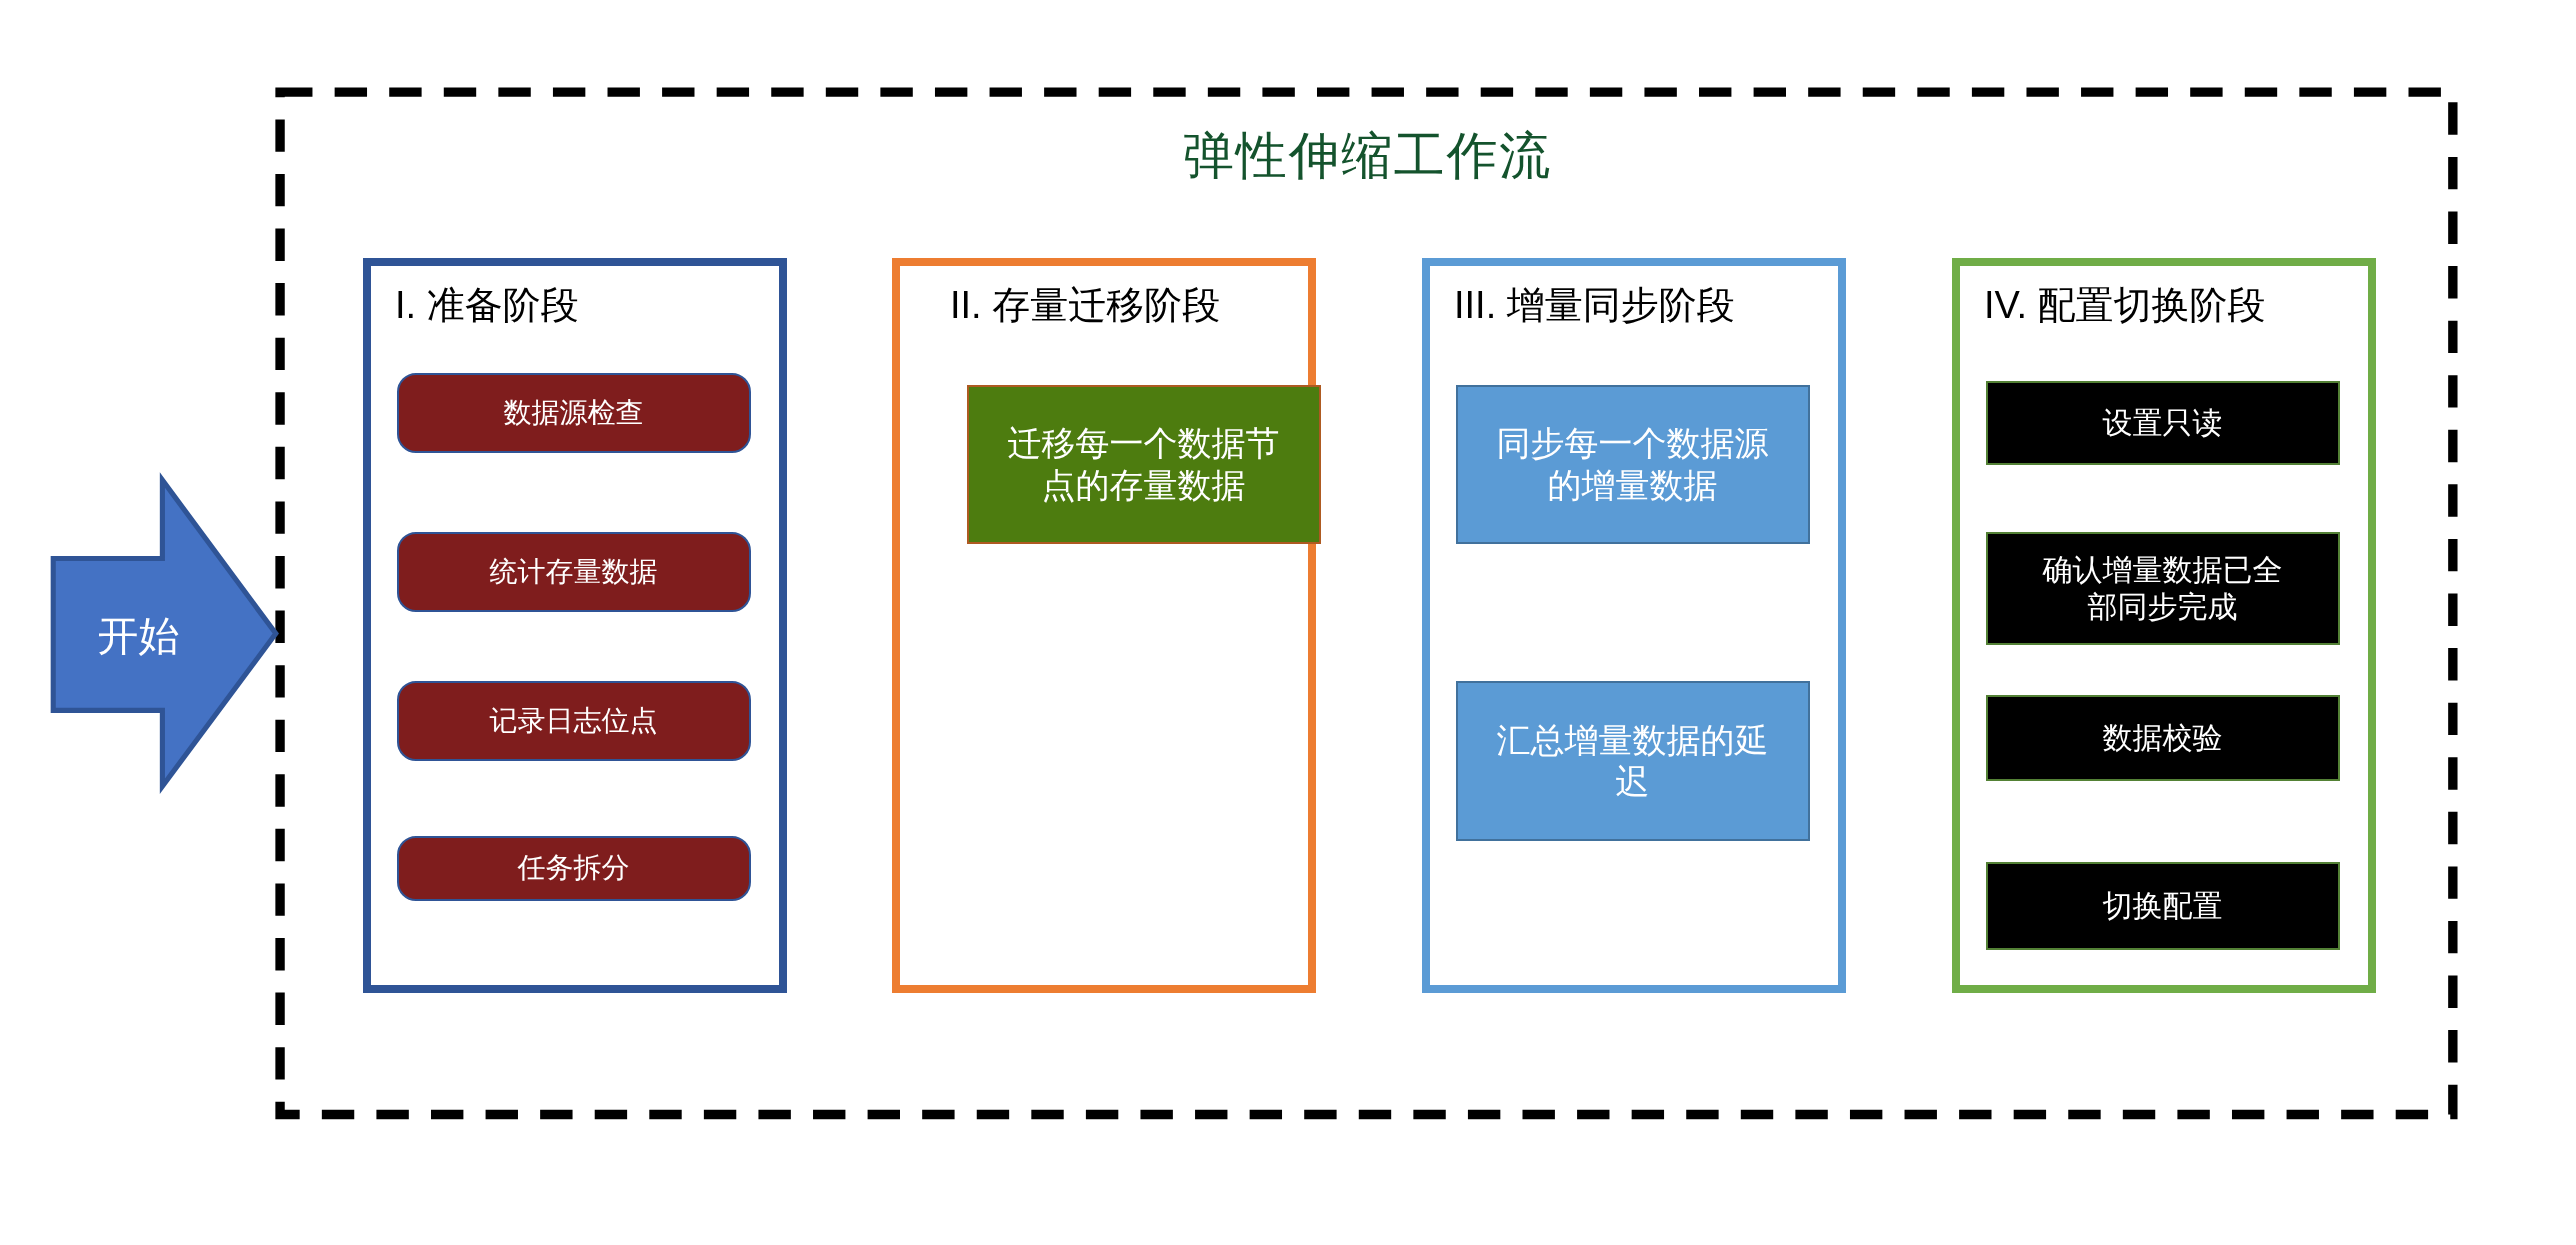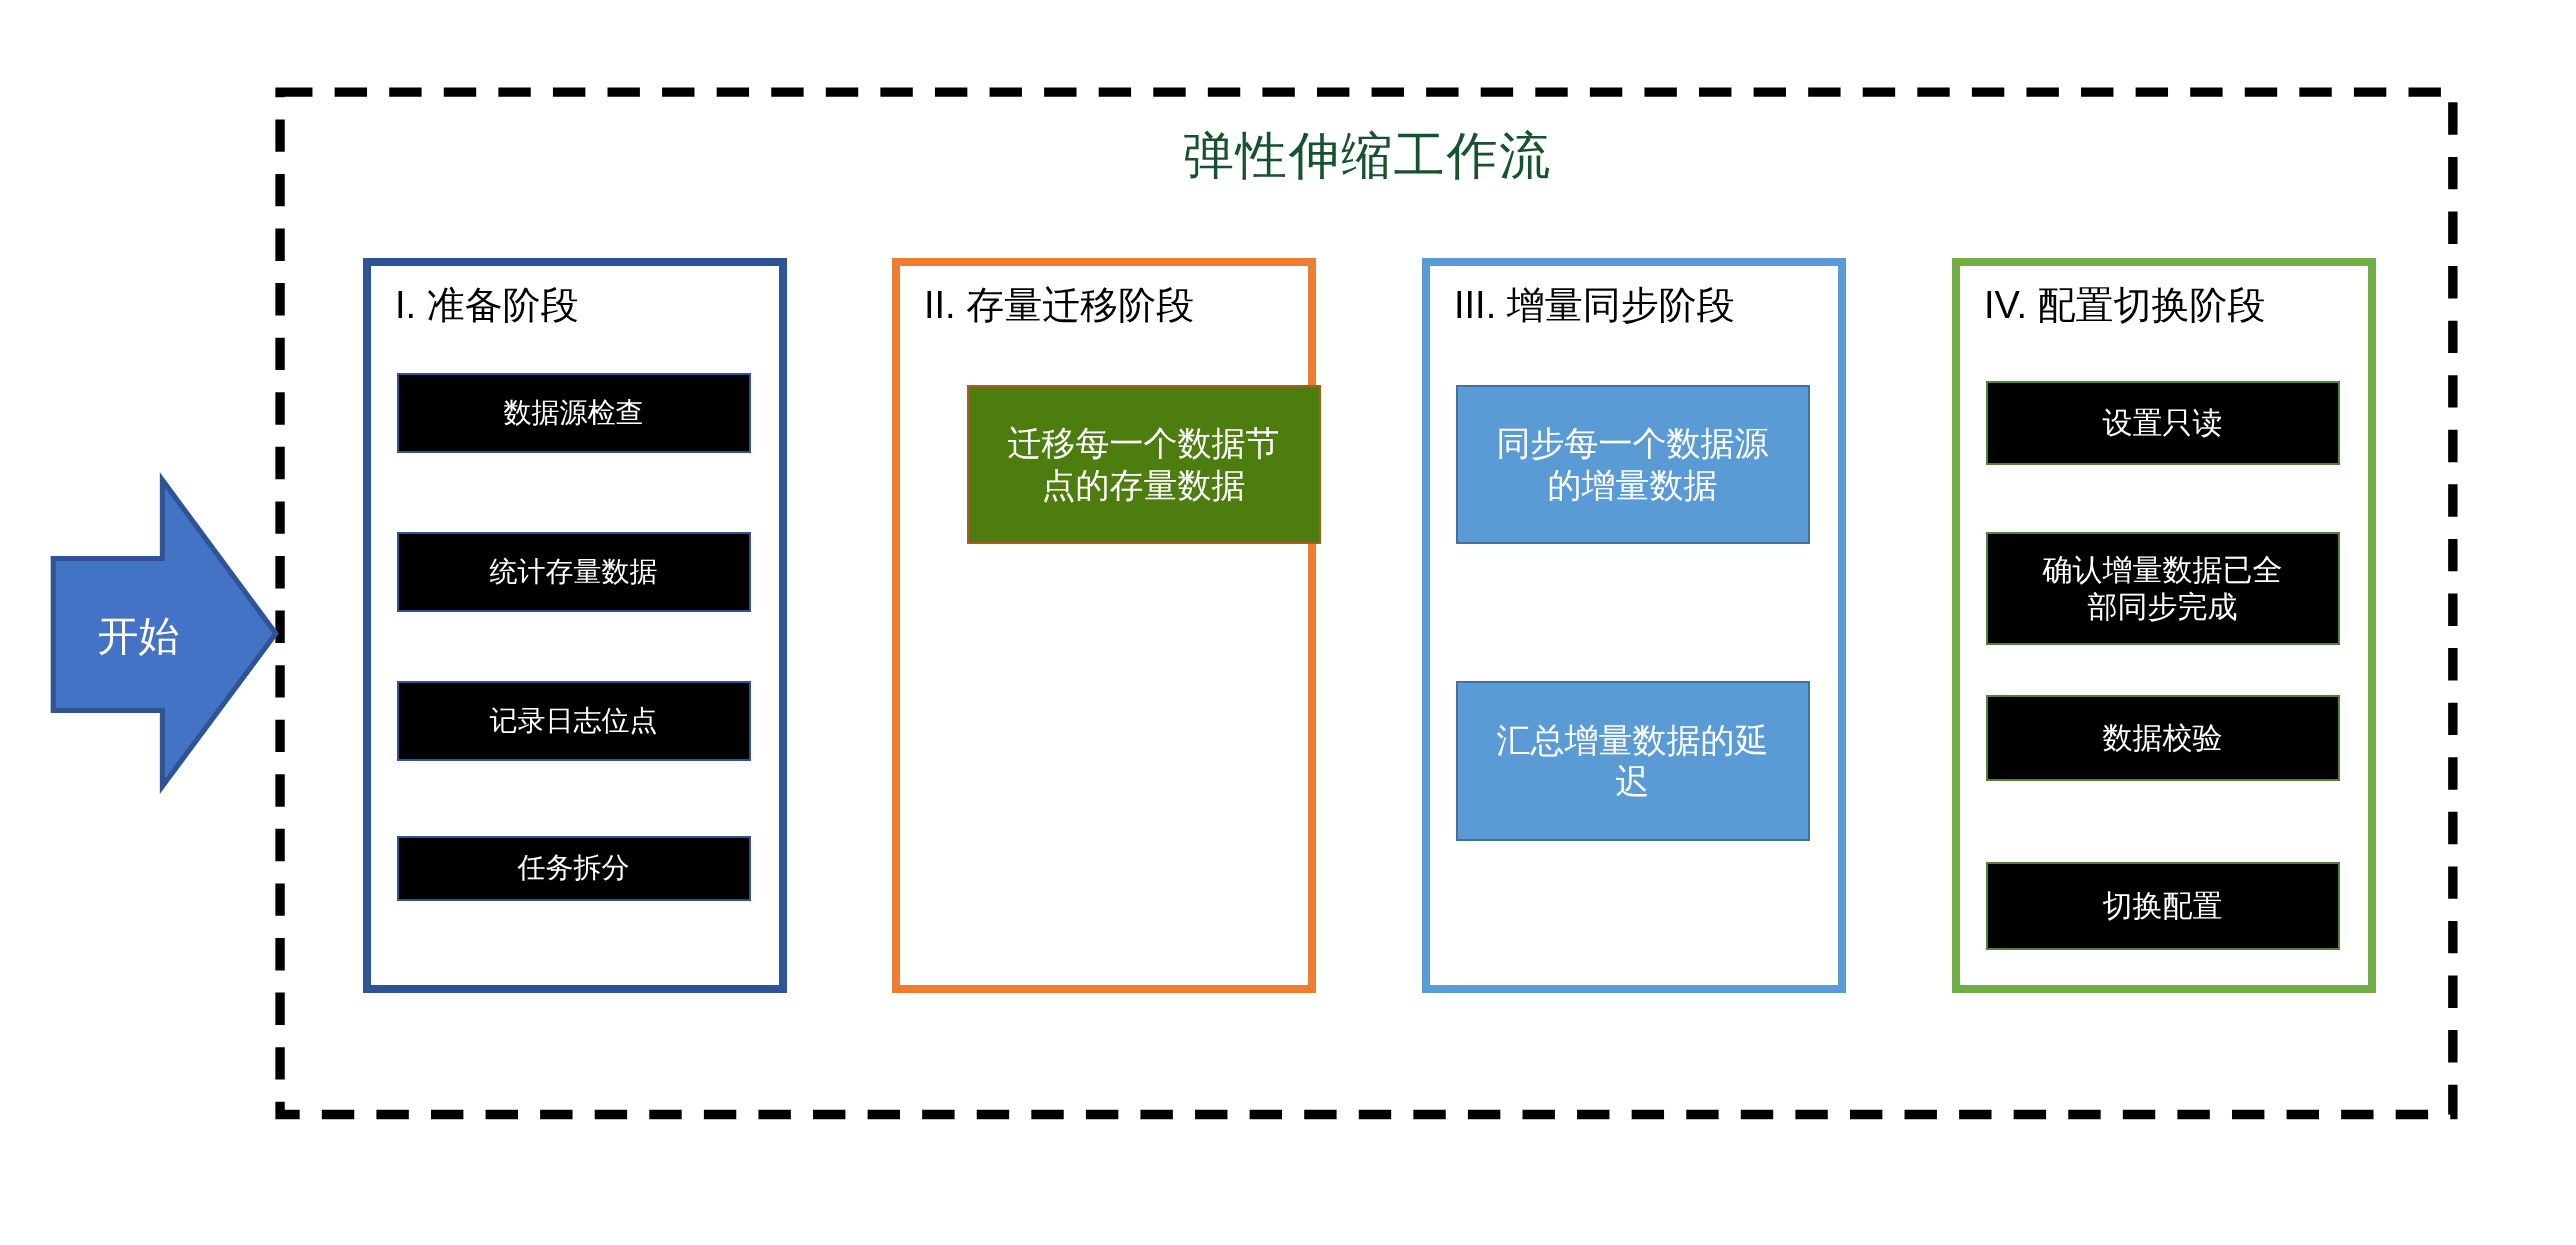--- a/index.html
+++ b/index.html
@@ -13,34 +13,34 @@
   .start-arrow-label{fill:#ffffff;font-size:48px;font-family:"Liberation Sans","DejaVu Sans",sans-serif;text-anchor:middle;}
   .title{
     position:absolute;left:276px;top:122px;width:2183px;
     text-align:center;font-size:51px;color:#14532d;letter-spacing:1.7px;
   }
   .col{
     position:absolute;top:258px;width:424px;height:735px;
     border:8.5px solid;box-sizing:border-box;background:#ffffff;
   }
   .col1{border-color:#2F5496;}
-  .col2{border-color:#ED7D31;}
+  .col2{border-color:#ED7D31;padding-left:26px;}
   .col3{border-color:#5B9BD5;}
   .col4{border-color:#70AD47;}
   .hdr{
     padding:13.6px 0 0 24px;font-size:38px;color:#000000;white-space:nowrap;
   }
   .box{
     position:absolute;left:25.6px;width:354px;
     border:2.6px solid;box-sizing:border-box;
     display:flex;align-items:center;justify-content:center;
     color:#ffffff;text-align:center;white-space:pre-line;
     font-size:28px;line-height:1.22;
   }
-  .col1 .box{background:#000000;border-color:#2F5496;}
+  .col1 .box{background:#7f1d1d;border-color:#2F5496;border-radius:19px;}
   .col2 .box{background:#4d7c0f;border-color:#AE5A21;font-size:34px;margin-left:41px;}
   .col3 .box{background:#5B9BD5;border-color:#41719C;font-size:34px;}
   .col4 .box{background:#000000;border-color:#538135;font-size:30px;}
 </style>
 </head>
 <body>
 
 <div class="canvas">
 
   <svg class="overlay" viewBox="0 0 3020 1460">

